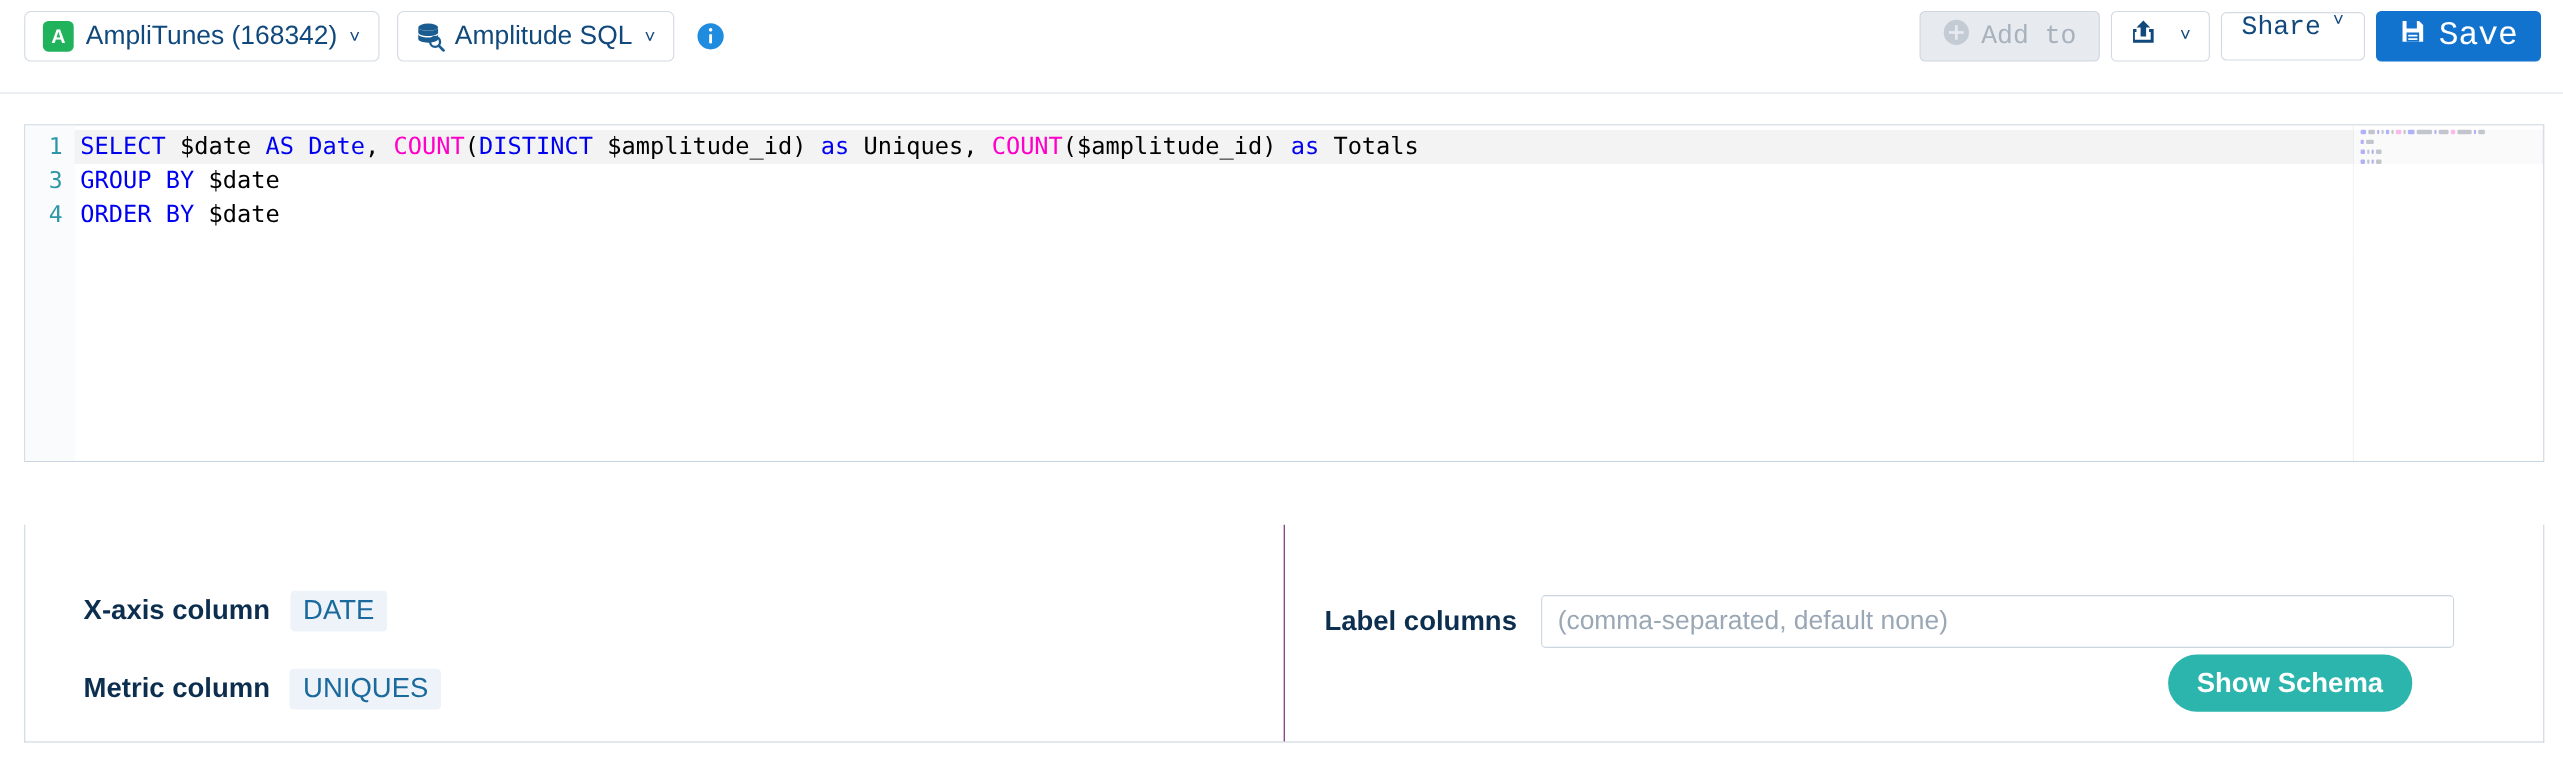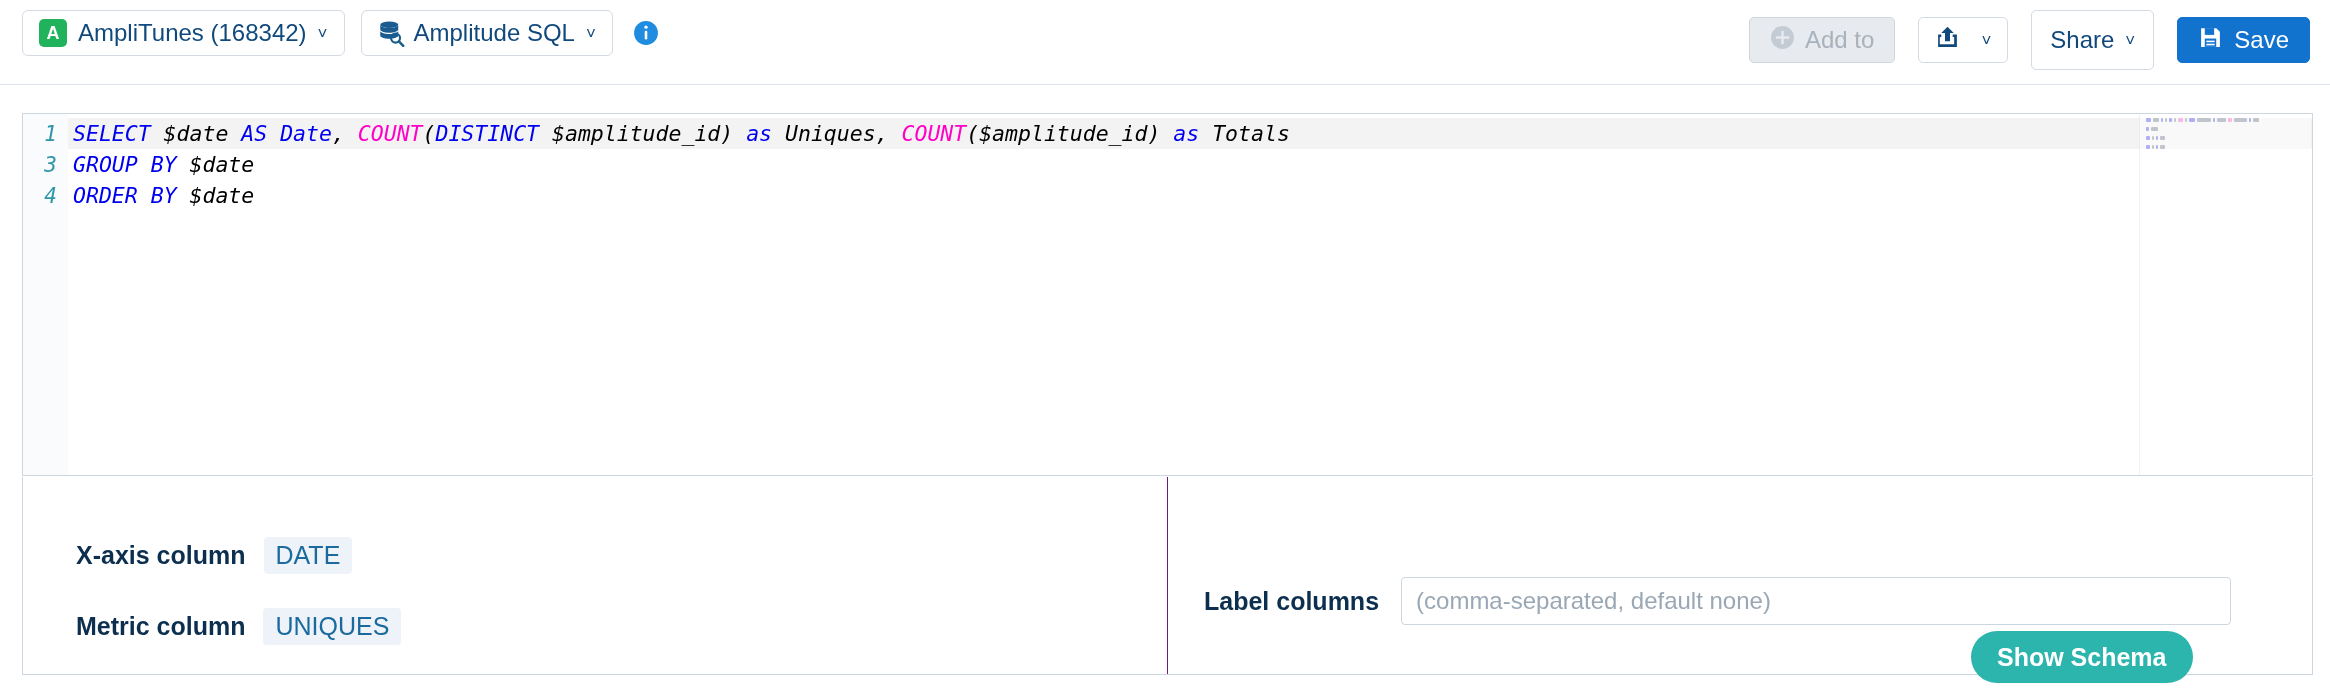--- a/index.html
+++ b/index.html
@@ -52,21 +52,21 @@
     font-size: 17px;
     color: #11497d;
     line-height: 1;
   }
   .db-icon { margin-right: 9px; display: flex; align-items: center; }
   .info-icon { margin-left: 4px; display: flex; align-items: center; cursor: pointer; }
 
   .header-right {
     position: absolute;
     right: 20px; top: 10px;
-    display: flex; align-items: center; gap: 23px;
+    display: flex; align-items: center; gap: 10px; font-family: Liberation Mono, monospace;
   }
   .btn-addto {
     display: flex; align-items: center; gap: 10px;
     height: 46px; padding: 0 20px;
     border: 1px solid #cfd6de;
     border-radius: 5px;
     background: #e7eaee;
     color: #a8b2bd;
     font-size: 24px;
     cursor: default;
@@ -75,49 +75,48 @@
     display: flex; align-items: center; gap: 10px;
     height: 46px; padding: 0 16px;
     border: 1px solid #d3dae3;
     border-radius: 5px;
     background: #ffffff;
     color: #11497d;
     font-size: 24px;
     cursor: pointer;
   }
   .btn-share {
-    display: flex; align-items: center;
-    height: 60px; padding: 0 18px;
+    display: flex; 
+    height: 44px; padding: 0 18px;
     border: 1px solid #d3dae3;
     border-radius: 5px;
     background: #ffffff;
     color: #11497d;
     font-size: 24px;
     cursor: pointer;
   }
   .btn-save {
     display: flex; align-items: center; gap: 11px;
     height: 46px; padding: 0 20px;
     border: 1px solid #1273ce;
     border-radius: 5px;
     background: #1273ce;
     color: #ffffff;
-    font-size: 24px;
+    font-size: 30px;
     cursor: pointer;
   }
 
   
   .editor {
     position: absolute;
     left: 22px; top: 113px;
-    width: 2291px; height: 363px;
+    width: 2291px; height: 307px;
     border: 1px solid #ccd6e0;
     background: #ffffff;
     overflow: hidden;
-    font-style: italic;
   }
   .gutter {
     position: absolute;
     left: 0; top: 0;
     width: 45px; height: 100%;
     background: #fafbfc;
   }
   .code-area {
     position: absolute;
     left: 0; top: 0;
@@ -166,21 +165,21 @@
     border: 1px solid #ccd6e0;
     border-top: none;
     background: #ffffff;
     display: flex;
   }
   .panel-left {
     width: 1145px;
     border-right: 1px solid #701a75;
     position: relative;
   }
-  .panel-right { flex: 1; position: relative; margin-top: 36px; }
+  .panel-right { flex: 1; position: relative; }
 
   .field-row {
     position: absolute;
     display: flex; align-items: center;
   }
   .field-label {
     color: #0d2f4f;
     font-size: 25px;
     font-weight: 700;
   }

